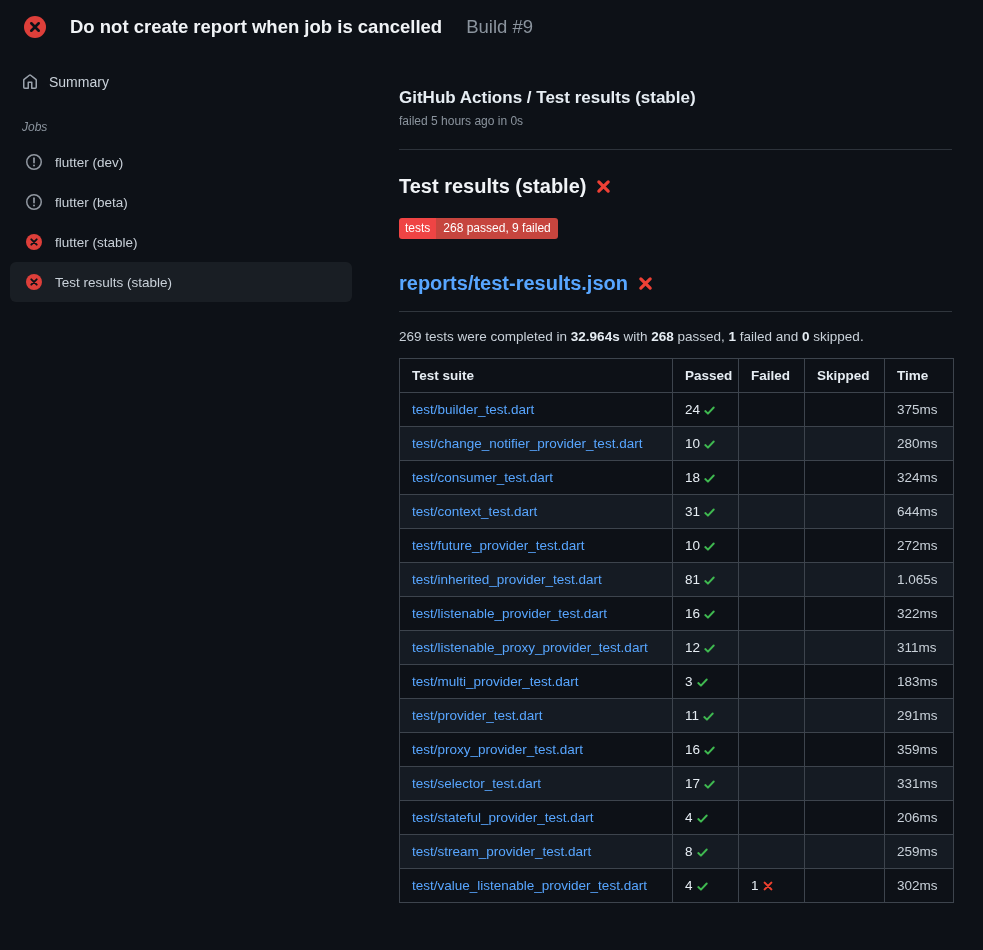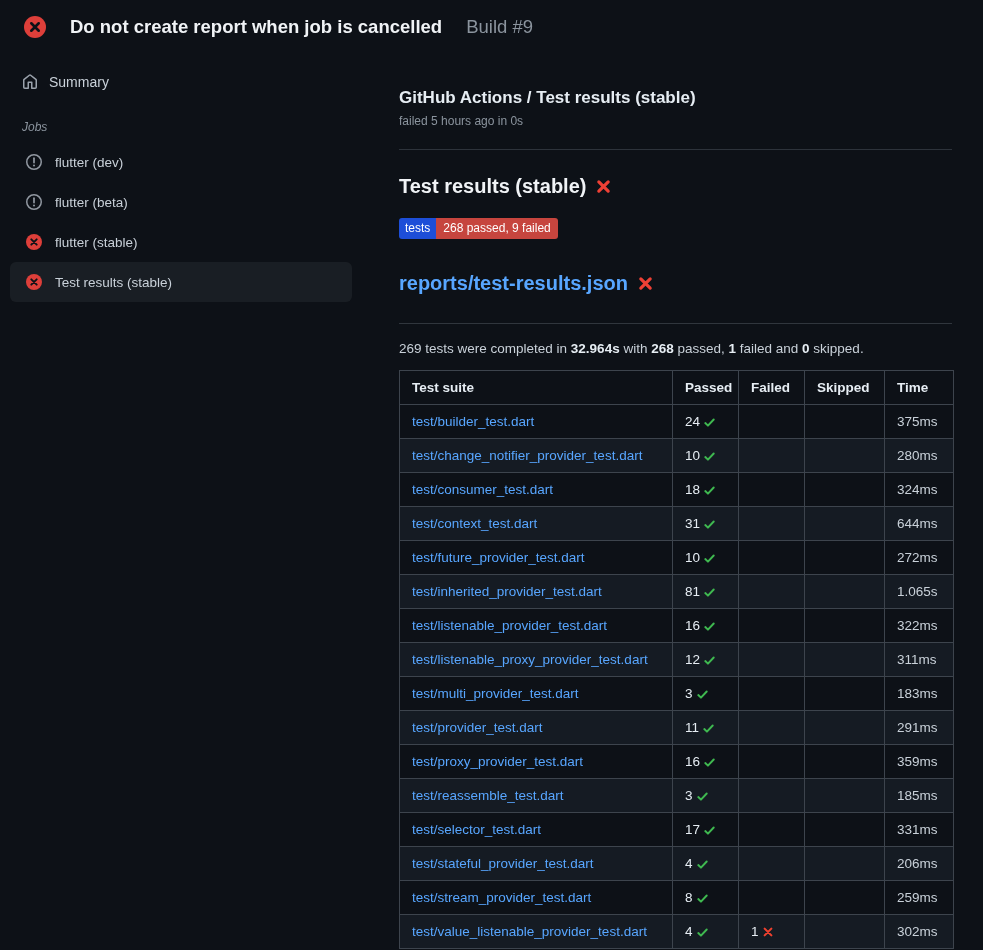--- a/index.html
+++ b/index.html
@@ -54,26 +54,26 @@
   .section-title {
     margin-top: 25px;
     font-size: 20px; font-weight: 700; color: #f0f3f6;
     display: flex; align-items: center; gap: 9px;
   }
   .badge {
     margin-top: 20px;
     display: inline-flex; border-radius: 3px; overflow: hidden;
     font-size: 12px; line-height: 1;
   }
-  .badge-label { background: #1d4ed8; color: #ffffff; padding: 4px 6px 5px; }
+  .badge-label { background: #ef4444; color: #ffffff; padding: 4px 6px 5px; }
   .badge-value { background: #c6453e; color: #ffffff; padding: 4px 7px 5px; }
 
   .report-title {
     margin-top: 33px;
-    padding-bottom: 28px;
+    padding-bottom: 16px;
     border-bottom: 1px solid #30363d;
     font-size: 20px; font-weight: 700; color: #58a6ff;
     display: flex; align-items: center; gap: 9px;
   }
   .report-link { color: #58a6ff; text-decoration: none; cursor: pointer; }
 
   .summary-line { margin-top: 17px; font-size: 13.5px; color: #c9d1d9; }
   .summary-line strong { color: #e6edf3; font-weight: 700; }
 
   
@@ -377,33 +377,20 @@
                   <path d="M2.8 8.7 L6.1 11.9 L13.2 4.3" fill="none" stroke="#3fb950" stroke-width="2.4" stroke-linecap="round" stroke-linejoin="round"></path>
                 </svg></span>
     </td>
     <td class="cell-failed">
       <span class="num"></span>
     </td>
     <td class="cell-skipped"></td>
     <td class="cell-time">359ms</td>
   </tr>
 
-  <tr>
-    <td class="cell-suite"><a href="#" class="suite-link">test/reassemble_test.dart</a></td>
-    <td class="cell-passed">
-      <span class="num">3</span><span class="icon-check"><svg viewBox="0 0 16 16" width="13" height="13" aria-hidden="true">
-                  <path d="M2.8 8.7 L6.1 11.9 L13.2 4.3" fill="none" stroke="#3fb950" stroke-width="2.4" stroke-linecap="round" stroke-linejoin="round"></path>
-                </svg></span>
-    </td>
-    <td class="cell-failed">
-      <span class="num"></span>
-    </td>
-    <td class="cell-skipped"></td>
-    <td class="cell-time">185ms</td>
-  </tr>
 
   <tr>
     <td class="cell-suite"><a href="#" class="suite-link">test/selector_test.dart</a></td>
     <td class="cell-passed">
       <span class="num">17</span><span class="icon-check"><svg viewBox="0 0 16 16" width="13" height="13" aria-hidden="true">
                   <path d="M2.8 8.7 L6.1 11.9 L13.2 4.3" fill="none" stroke="#3fb950" stroke-width="2.4" stroke-linecap="round" stroke-linejoin="round"></path>
                 </svg></span>
     </td>
     <td class="cell-failed">
       <span class="num"></span>

